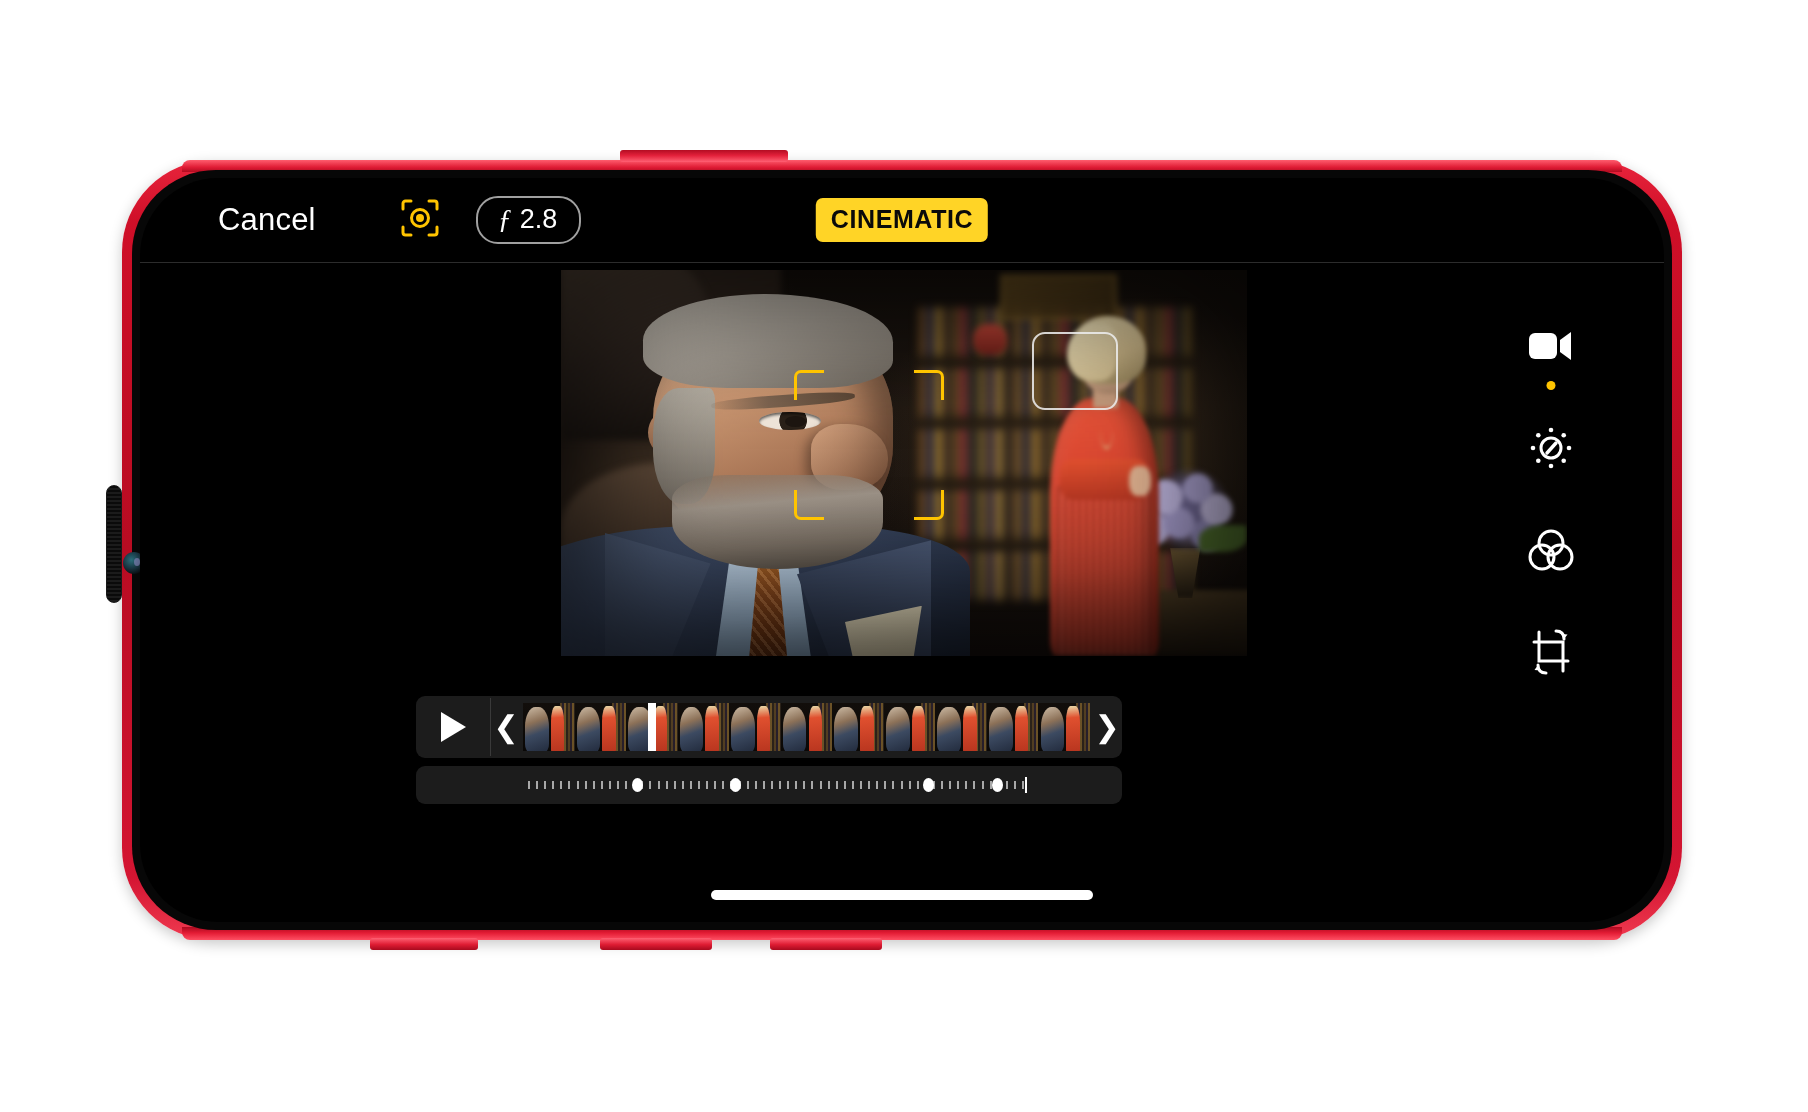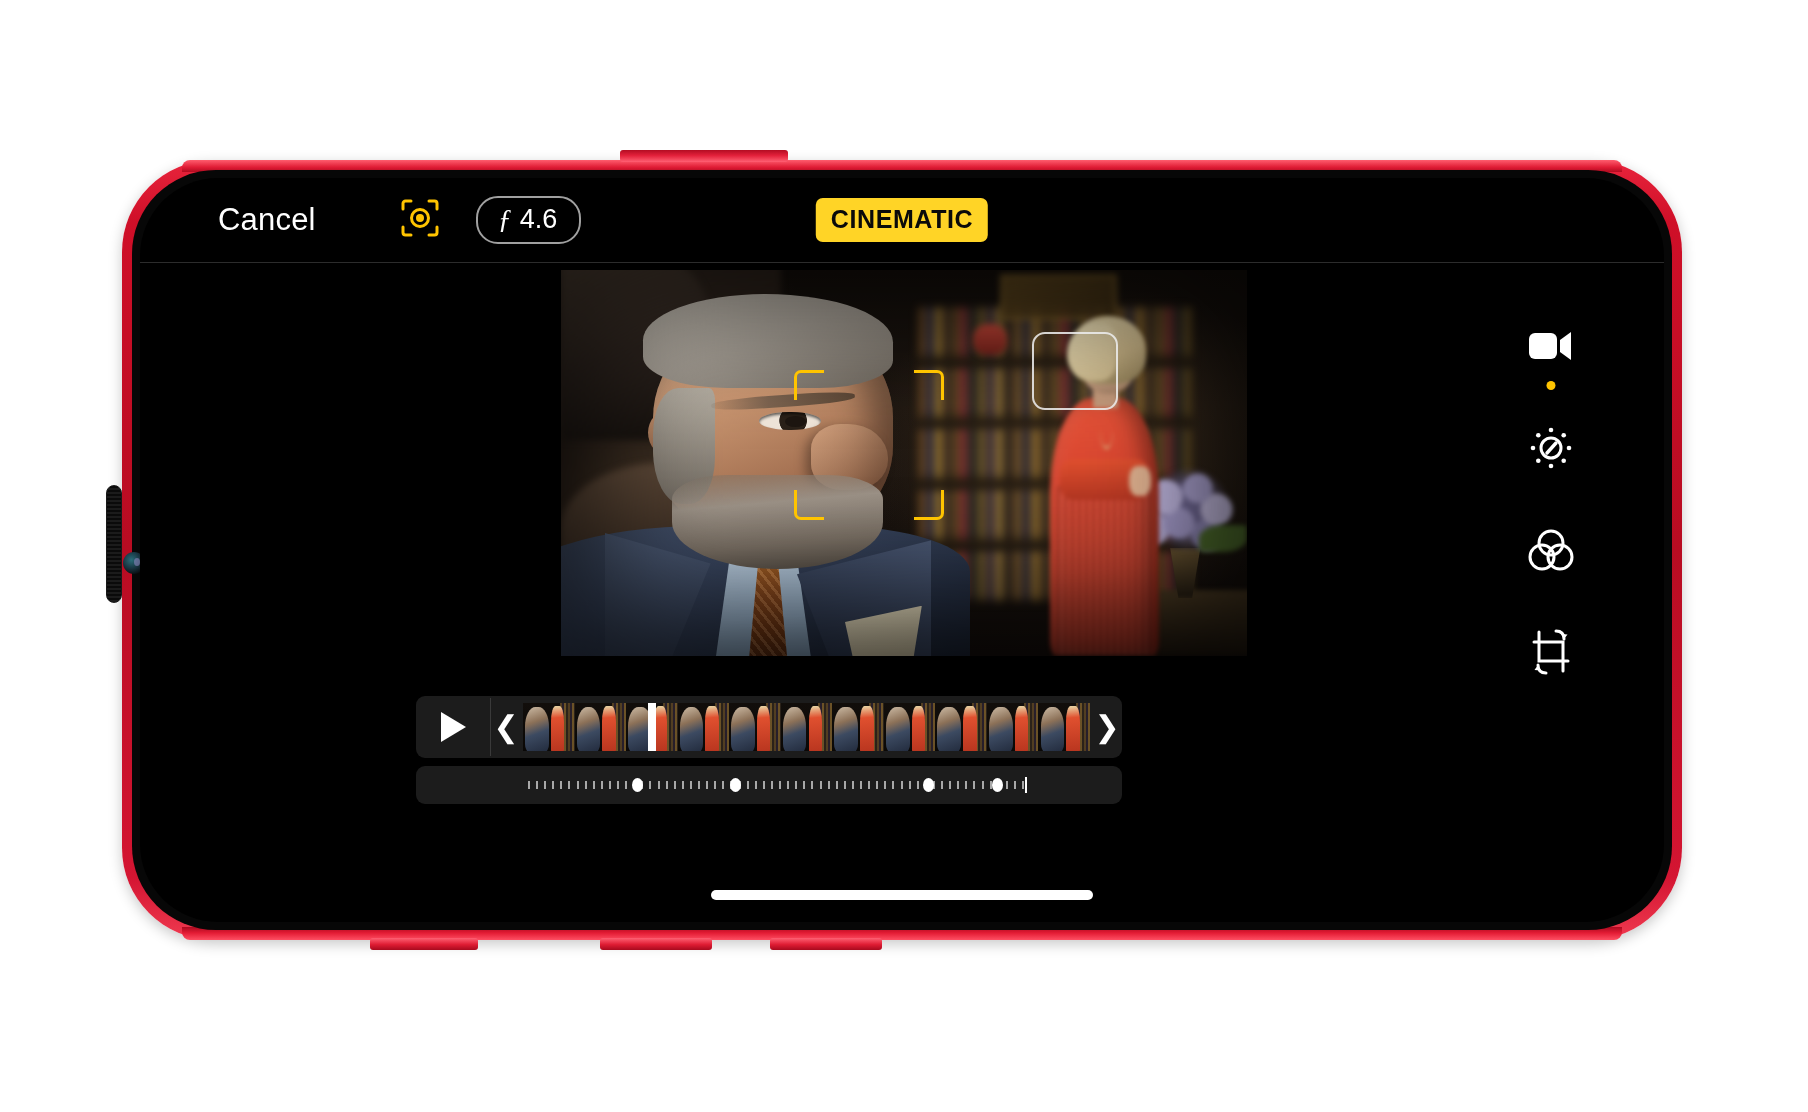--- a/index.html
+++ b/index.html
@@ -556,21 +556,21 @@
             <path d="M37 29 V34.5 A2.5 2.5 0 0 1 34.5 37 H29"></path>
             <path d="M11 37 H5.5 A2.5 2.5 0 0 1 3 34.5 V29"></path>
           </g>
           <circle cx="20" cy="20" r="8.5" fill="none" stroke="#ffc400" stroke-width="3"></circle>
           <circle cx="20" cy="20" r="4" fill="#ffc400"></circle>
         </svg>
       </div>
 
       <div class="tb-aperture">
         <span class="ap-f">ƒ</span>
-        <span>4.6</span>
+        <span>2.8</span>
       </div>
 
       <div class="tb-mode">CINEMATIC</div>
 
     </div>
     <div class="tb-divider"></div>
 
     <div class="video-wrap">
       <div class="frame-img">
         <div class="scene-bg"></div>

